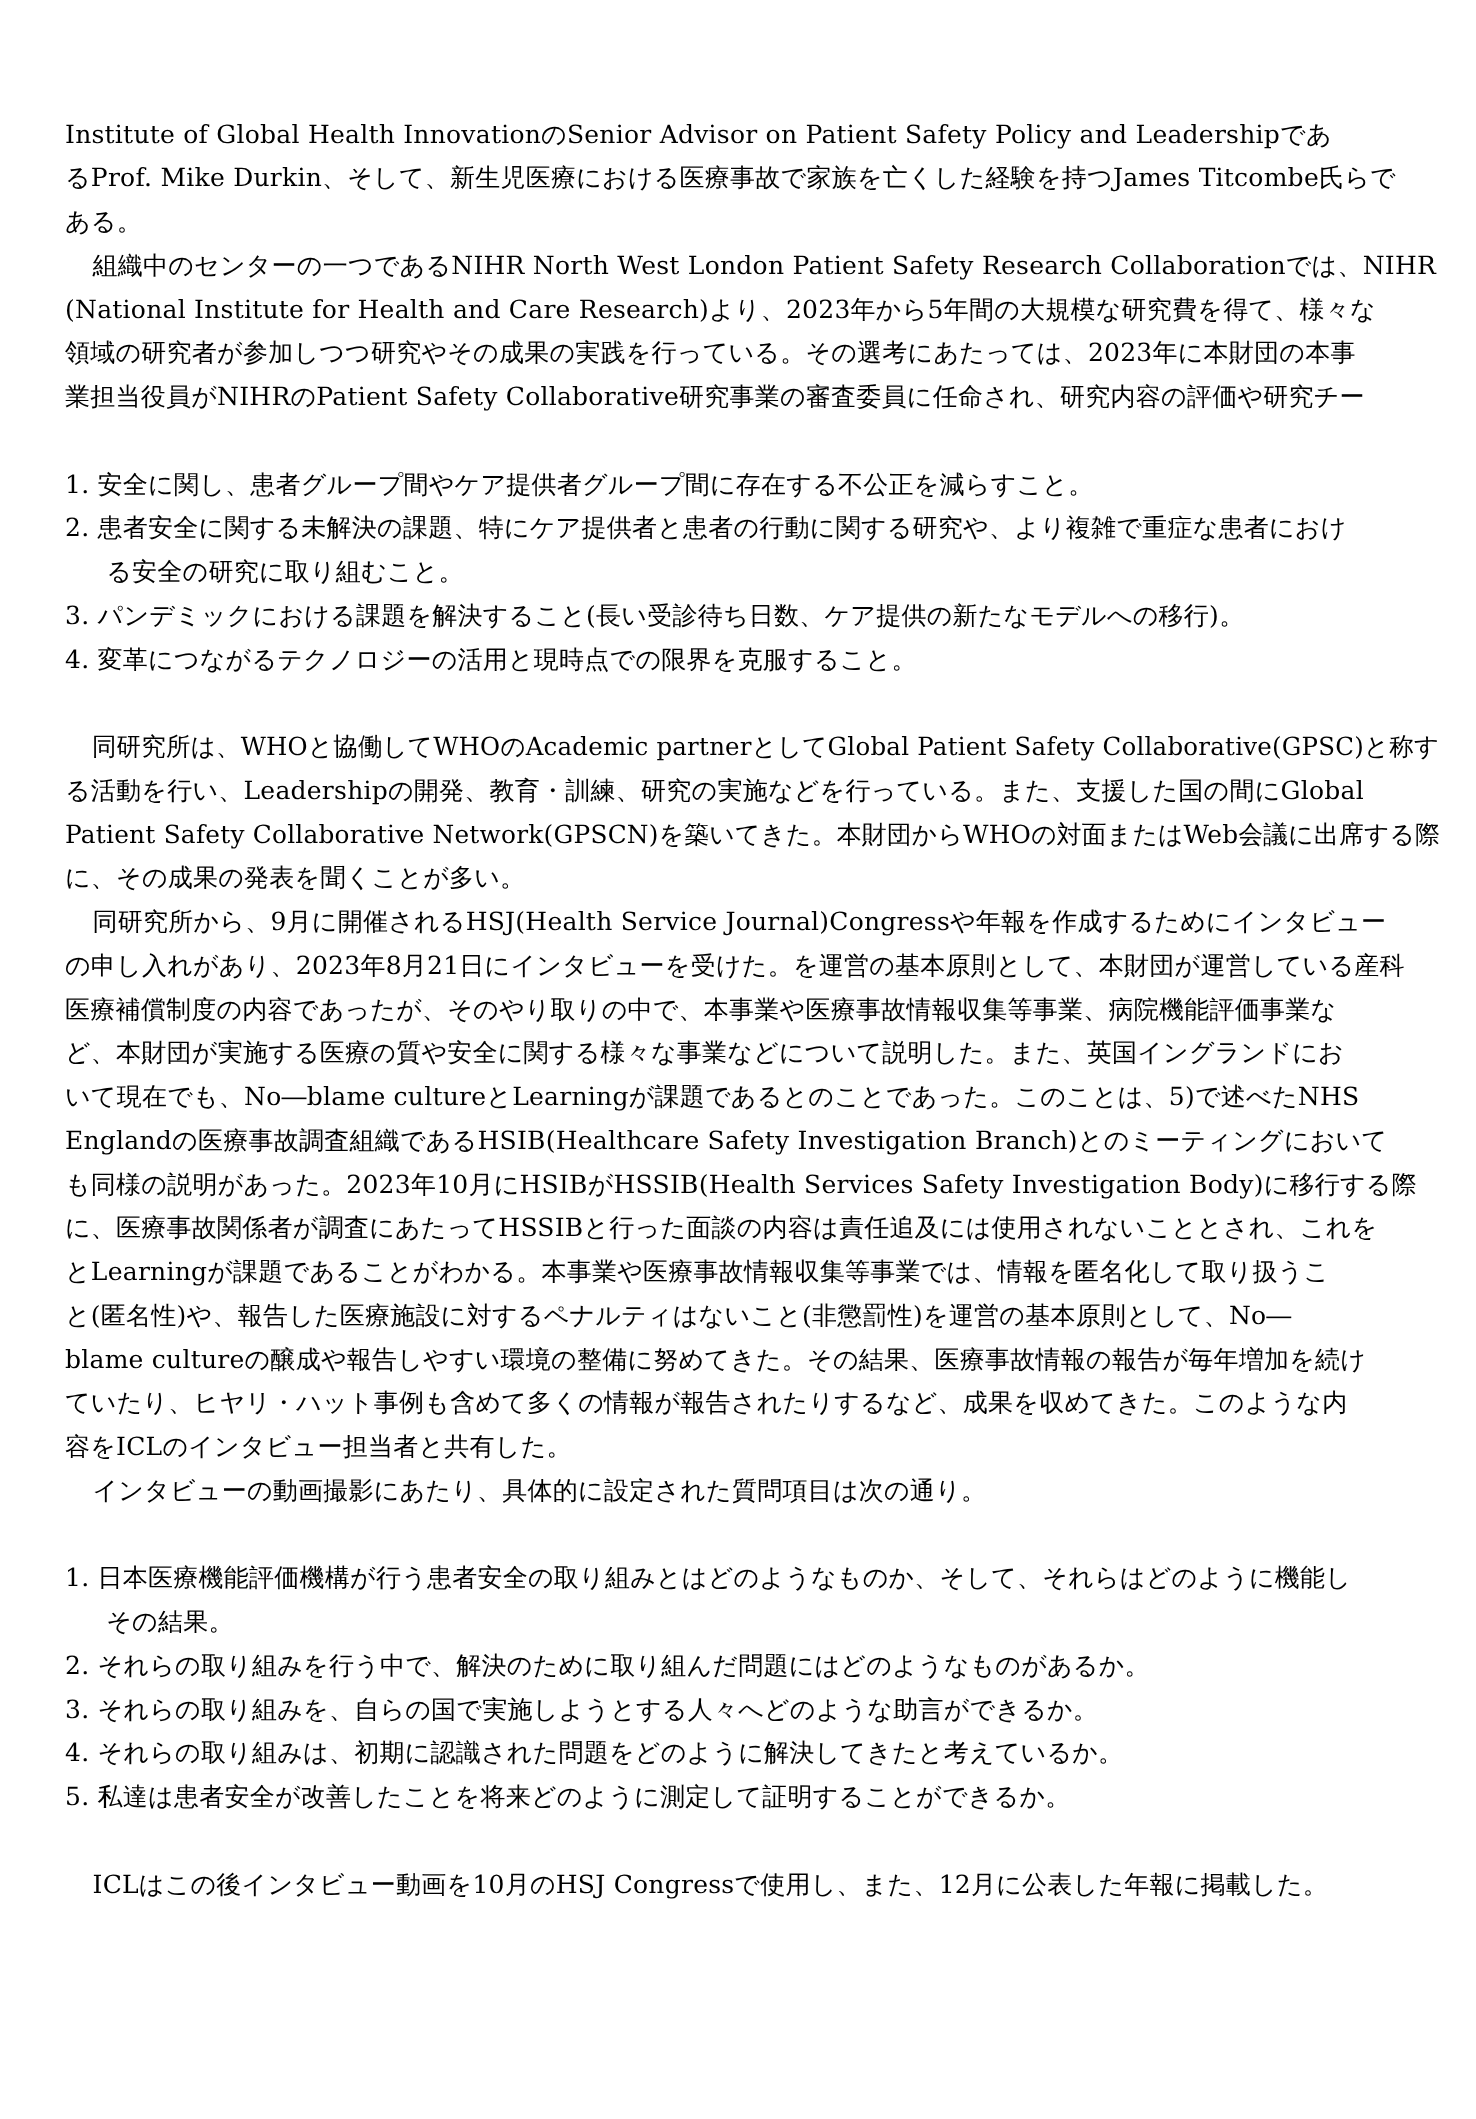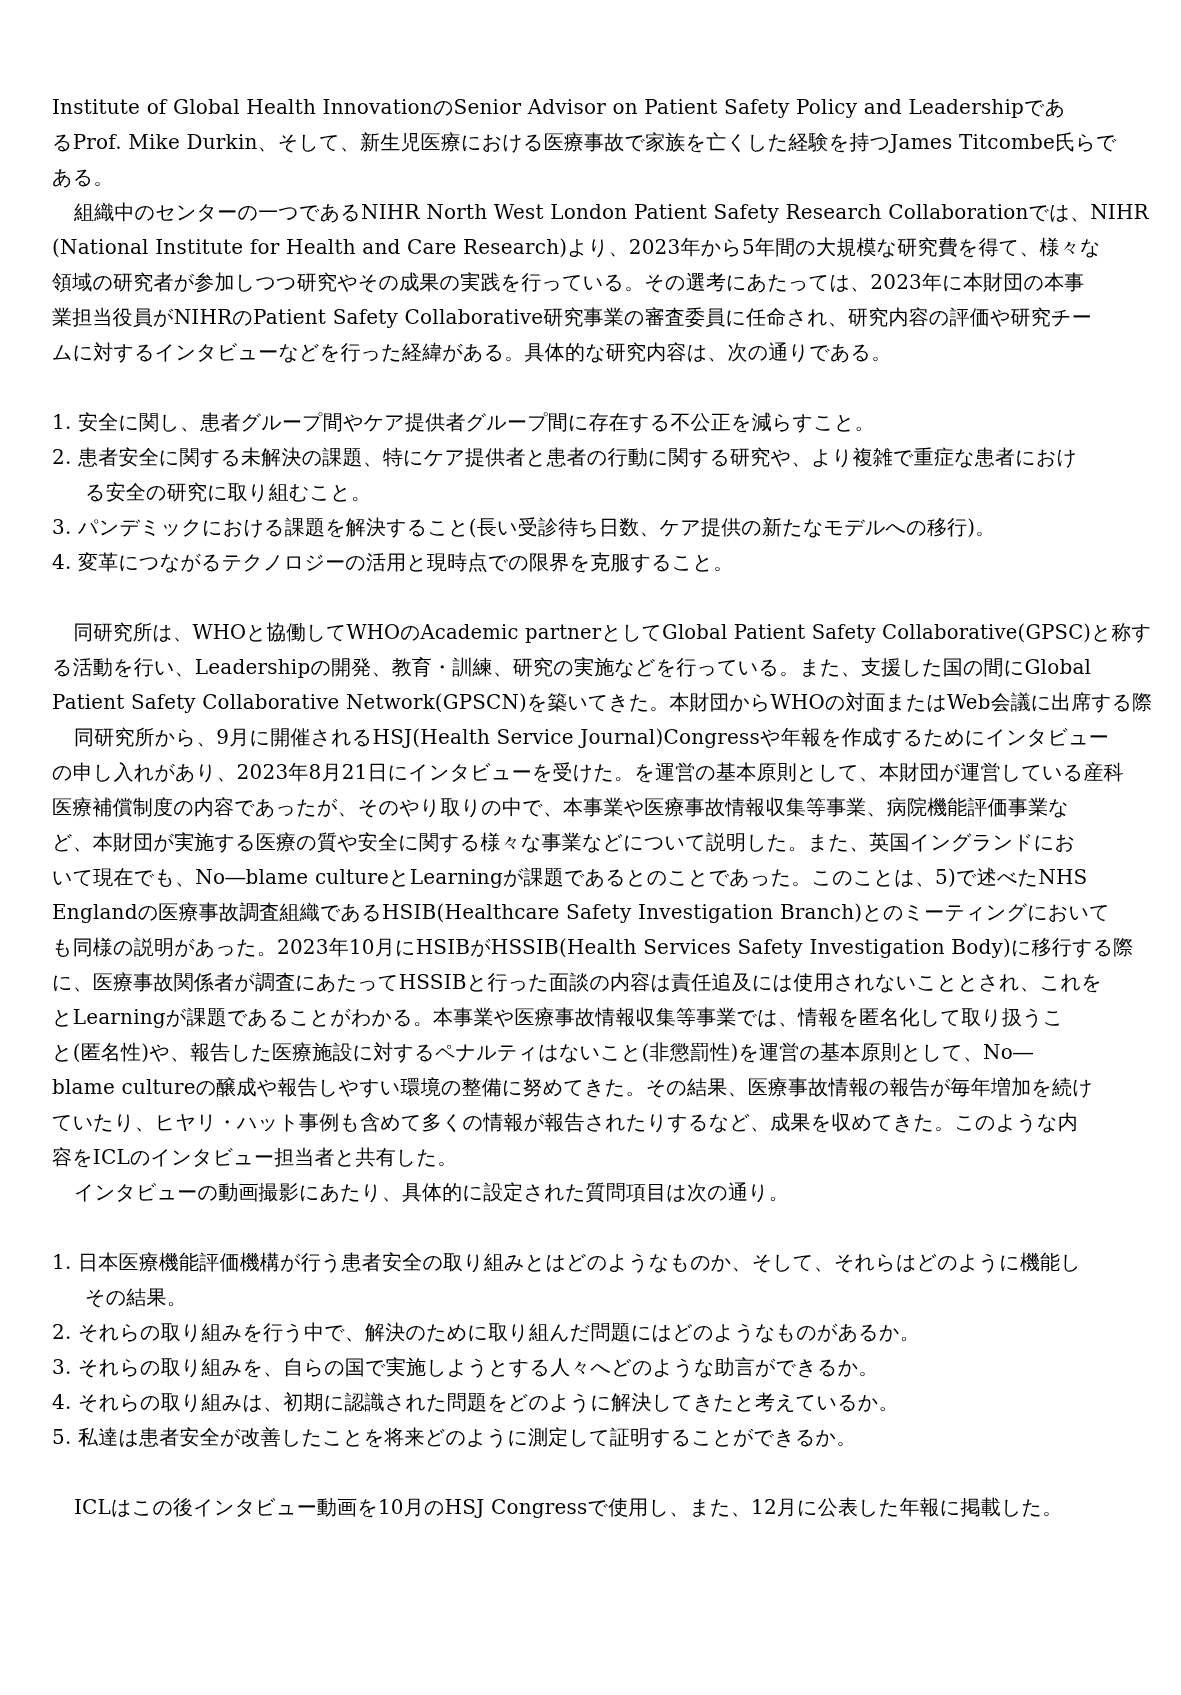--- a/index.html
+++ b/index.html
@@ -47,21 +47,20 @@
     <div class="line">Institute of Global Health InnovationのSenior Advisor on Patient Safety Policy and Leadershipであ</div>
     <div class="line">るProf. Mike Durkin、そして、新生児医療における医療事故で家族を亡くした経験を持つJames Titcombe氏らで</div>
     <div class="line">ある。</div>
   </div>
 
   <div>
     <div class="line indent">組織中のセンターの一つであるNIHR North West London Patient Safety Research Collaborationでは、NIHR</div>
     <div class="line">(National Institute for Health and Care Research)より、2023年から5年間の大規模な研究費を得て、様々な</div>
     <div class="line">領域の研究者が参加しつつ研究やその成果の実践を行っている。その選考にあたっては、2023年に本財団の本事</div>
     <div class="line">業担当役員がNIHRのPatient Safety Collaborative研究事業の審査委員に任命され、研究内容の評価や研究チー</div>
-    <div class="line">ムに対するインタビューなどを行った経緯がある。具体的な研究内容は、次の通りである。</div>
   </div>
 
   <div class="blank"></div>
 
   <div>
     <div>
       <div class="line">1. 安全に関し、患者グループ間やケア提供者グループ間に存在する不公正を減らすこと。</div>
     </div>
     <div>
       <div class="line">2. 患者安全に関する未解決の課題、特にケア提供者と患者の行動に関する研究や、より複雑で重症な患者におけ</div>
@@ -74,20 +73,21 @@
       <div class="line">4. 変革につながるテクノロジーの活用と現時点での限界を克服すること。</div>
     </div>
   </div>
 
   <div class="blank"></div>
 
   <div>
     <div class="line indent" style="transform-origin: 0px 0px; transform: scaleX(0.9782);">同研究所は、WHOと協働してWHOのAcademic partnerとしてGlobal Patient Safety Collaborative(GPSC)と称す</div>
     <div class="line">る活動を行い、Leadershipの開発、教育・訓練、研究の実施などを行っている。また、支援した国の間にGlobal</div>
     <div class="line" style="transform-origin: 0px 0px; transform: scaleX(0.991);">Patient Safety Collaborative Network(GPSCN)を築いてきた。本財団からWHOの対面またはWeb会議に出席する際</div>
+    <div class="line">に、その成果の発表を聞くことが多い。</div>
   </div>
 
   <div>
     <div class="line indent">同研究所から、9月に開催されるHSJ(Health Service Journal)Congressや年報を作成するためにインタビュー</div>
     <div class="line">の申し入れがあり、2023年8月21日にインタビューを受けた。を運営の基本原則として、本財団が運営している産科</div>
     <div class="line">医療補償制度の内容であったが、そのやり取りの中で、本事業や医療事故情報収集等事業、病院機能評価事業な</div>
     <div class="line">ど、本財団が実施する医療の質や安全に関する様々な事業などについて説明した。また、英国イングランドにお</div>
     <div class="line">いて現在でも、No―blame cultureとLearningが課題であるとのことであった。このことは、5)で述べたNHS</div>
     <div class="line">Englandの医療事故調査組織であるHSIB(Healthcare Safety Investigation Branch)とのミーティングにおいて</div>
     <div class="line">も同様の説明があった。2023年10月にHSIBがHSSIB(Health Services Safety Investigation Body)に移行する際</div>

